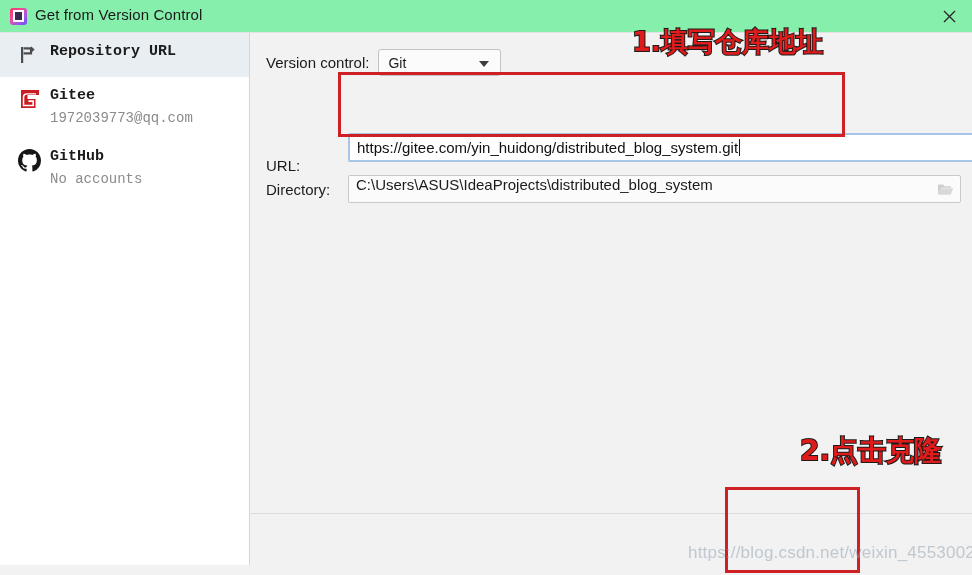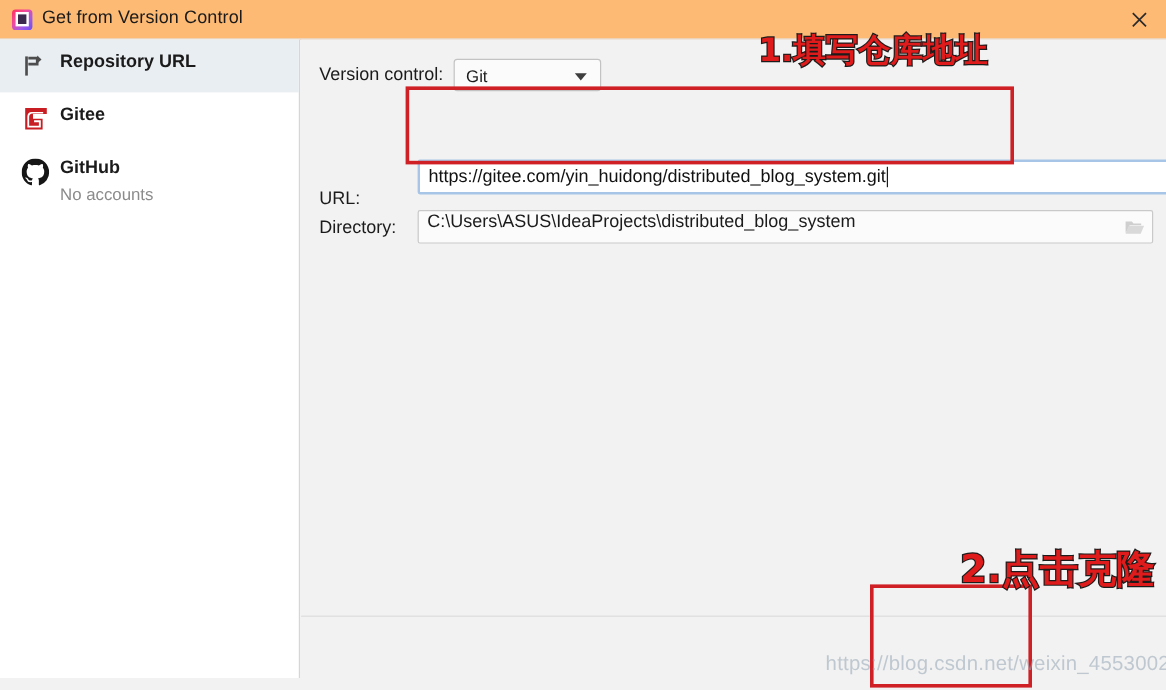--- a/index.html
+++ b/index.html
@@ -19,21 +19,21 @@
     height: 575px;
     background: #f2f2f2;
   }
 
   
   .titlebar {
     position: absolute;
     left: 0; top: 0;
     width: 972px;
     height: 33px;
-    background: #fdba74;
+    background: #86efac;
     border-bottom: 1px solid #e3e3e3;
     box-sizing: border-box;
   }
   .title-icon {
     position: absolute;
     left: 10px; top: 8px;
     width: 17px; height: 17px;
     border-radius: 3px;
     background: linear-gradient(135deg, #fe315d 0%, #f04a9e 38%, #a259e6 68%, #6a4df5 100%);
     overflow: hidden;
@@ -71,20 +71,21 @@
 
   
   .sidebar {
     position: absolute;
     left: 0; top: 33px;
     width: 250px;
     height: 532px;
     background: #ffffff;
     border-right: 1px solid #d6d6d6;
     box-sizing: border-box;
+    font-family: Liberation Mono, monospace;
   }
   .side-item {
     position: relative;
     display: flex;
     align-items: flex-start;
     padding: 9px 0 9px 18px;
     box-sizing: border-box;
   }
   .side-item.selected {
     background: #e9eef2;
@@ -316,20 +317,21 @@
         <svg width="24" height="24" viewBox="0 0 24 24">
           <path d="M3 3 H21 V8 H9.5 V12 H17.5 V21 H3 Z" fill="#c71d23"></path>
           <path d="M6 6 H17 V6.2 H6 Z" fill="#ffffff" opacity="0"></path>
           <path d="M6.2 6.2 H20 V5.9 H6.2 Z" fill="none"></path>
           <path d="M6 6 H17.6 V5.9 H6 Z" fill="none"></path>
           <path d="M6.3 6.3 H18 V7.6 H9.2 Q6.3 7.6 6.3 10.6 V17.7 H14.4 V14.9 H10.4 V13.3 H16 V19.2 H4.8 V10.2 Q4.8 6.3 8.6 6.3 Z" fill="#ffffff"></path>
         </svg>
       </div>
       <div class="side-body">
         <div class="side-label">Gitee</div>
+        <div class="side-sub">1972039773@qq.com</div>
       </div>
     </div>
 
     <div class="side-item">
       <div class="side-ico">
         <svg width="23" height="23" viewBox="0 0 16 16">
           <path fill="#161616" d="M8 0C3.58 0 0 3.58 0 8c0 3.54 2.29 6.53 5.47 7.59.4.07.55-.17.55-.38 0-.19-.01-.82-.01-1.49-2.01.37-2.53-.49-2.69-.94-.09-.23-.48-.94-.82-1.13-.28-.15-.68-.52-.01-.53.63-.01 1.08.58 1.23.82.72 1.21 1.87.87 2.33.66.07-.52.28-.87.51-1.07-1.78-.2-3.64-.89-3.64-3.95 0-.87.31-1.59.82-2.15-.08-.2-.36-1.02.08-2.12 0 0 .67-.21 2.2.82.64-.18 1.32-.27 2-.27s1.36.09 2 .27c1.53-1.04 2.2-.82 2.2-.82.44 1.1.16 1.92.08 2.12.51.56.82 1.27.82 2.15 0 3.07-1.87 3.75-3.65 3.95.29.25.54.73.54 1.48 0 1.07-.01 1.93-.01 2.2 0 .21.15.46.55.38A8.01 8.01 0 0 0 16 8c0-4.42-3.58-8-8-8z"></path>
         </svg>
       </div>
       <div class="side-body">
@@ -375,17 +377,17 @@
 
 
   </div>
 
   <div class="anno-box" style="left:338px; top:72px; width:507px; height:65px;"></div>
 
   <div class="anno-text" style="left:632px; top:8px; font-size:27px;margin-top:16px;">1.填写仓库地址</div>
 
   <div class="anno-box" style="left:725px; top:487px; width:135px; height:86px;"></div>
 
-  <div class="anno-text" style="left:800px; top:432px; font-size:32px;margin-top:21px;">2.点击克隆</div>
+  <div class="anno-text" style="left:800px; top:432px; font-size:28px;">2.点击克隆</div>
 
   <div class="watermark" style="left:688px; top:543px;">https://blog.csdn.net/weixin_45530022</div>
 
 </div>
 
 </body></html>

